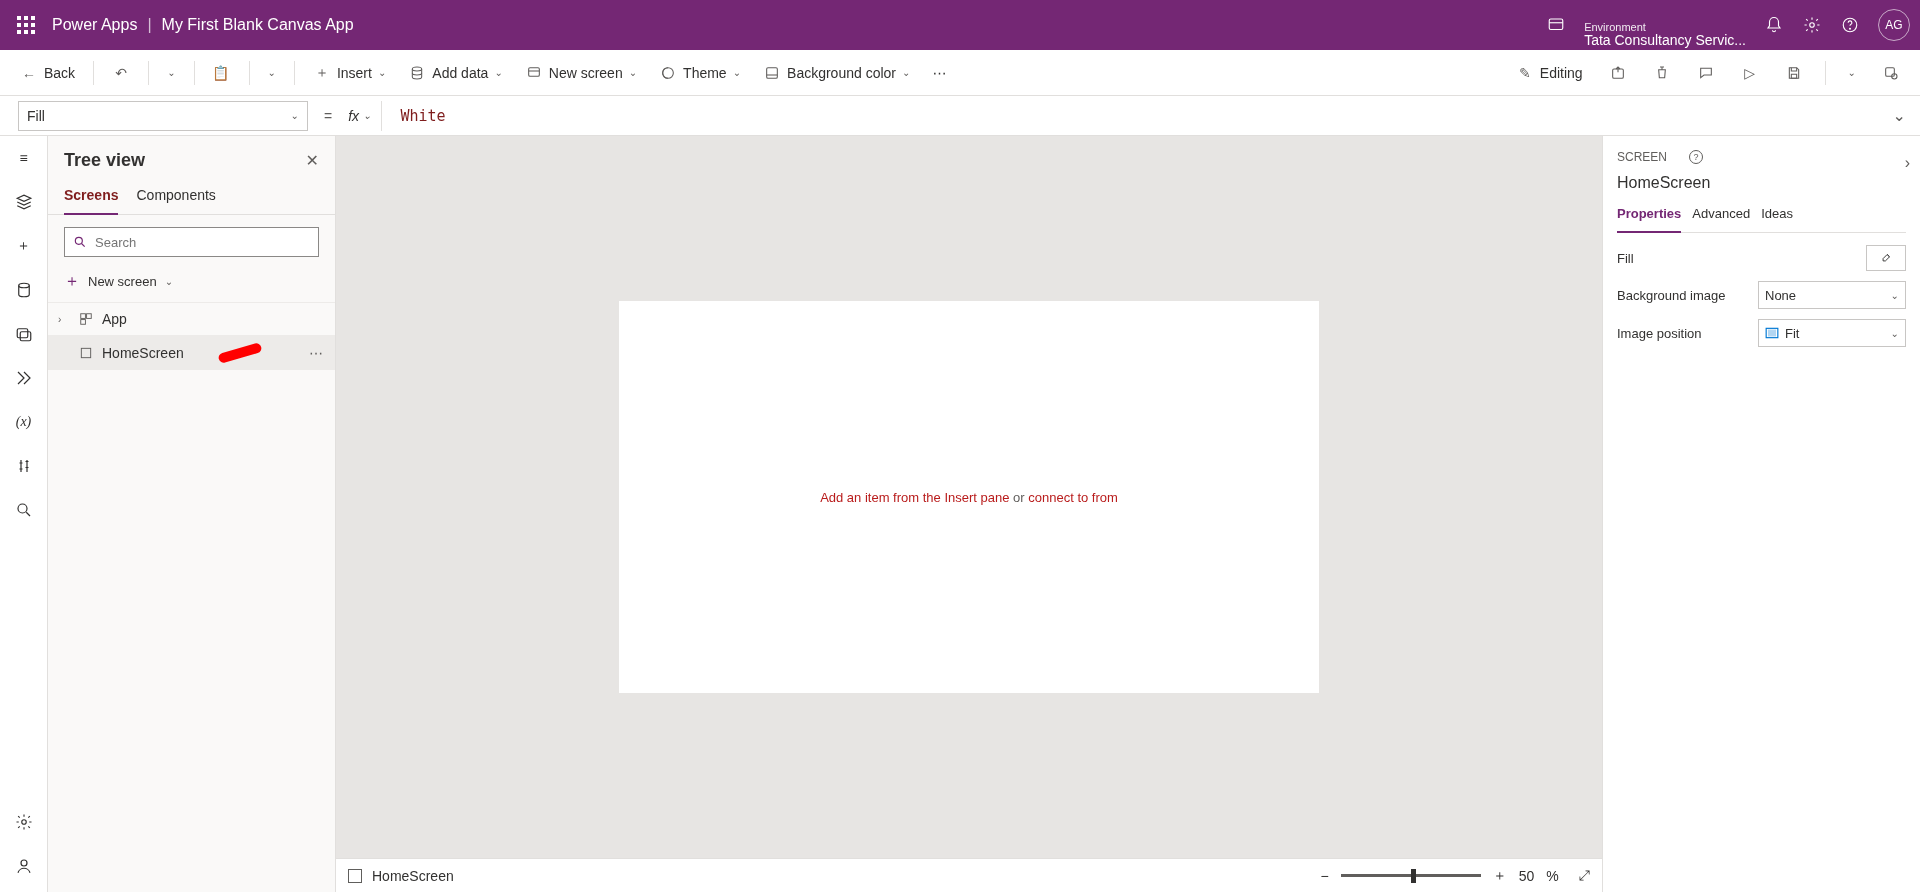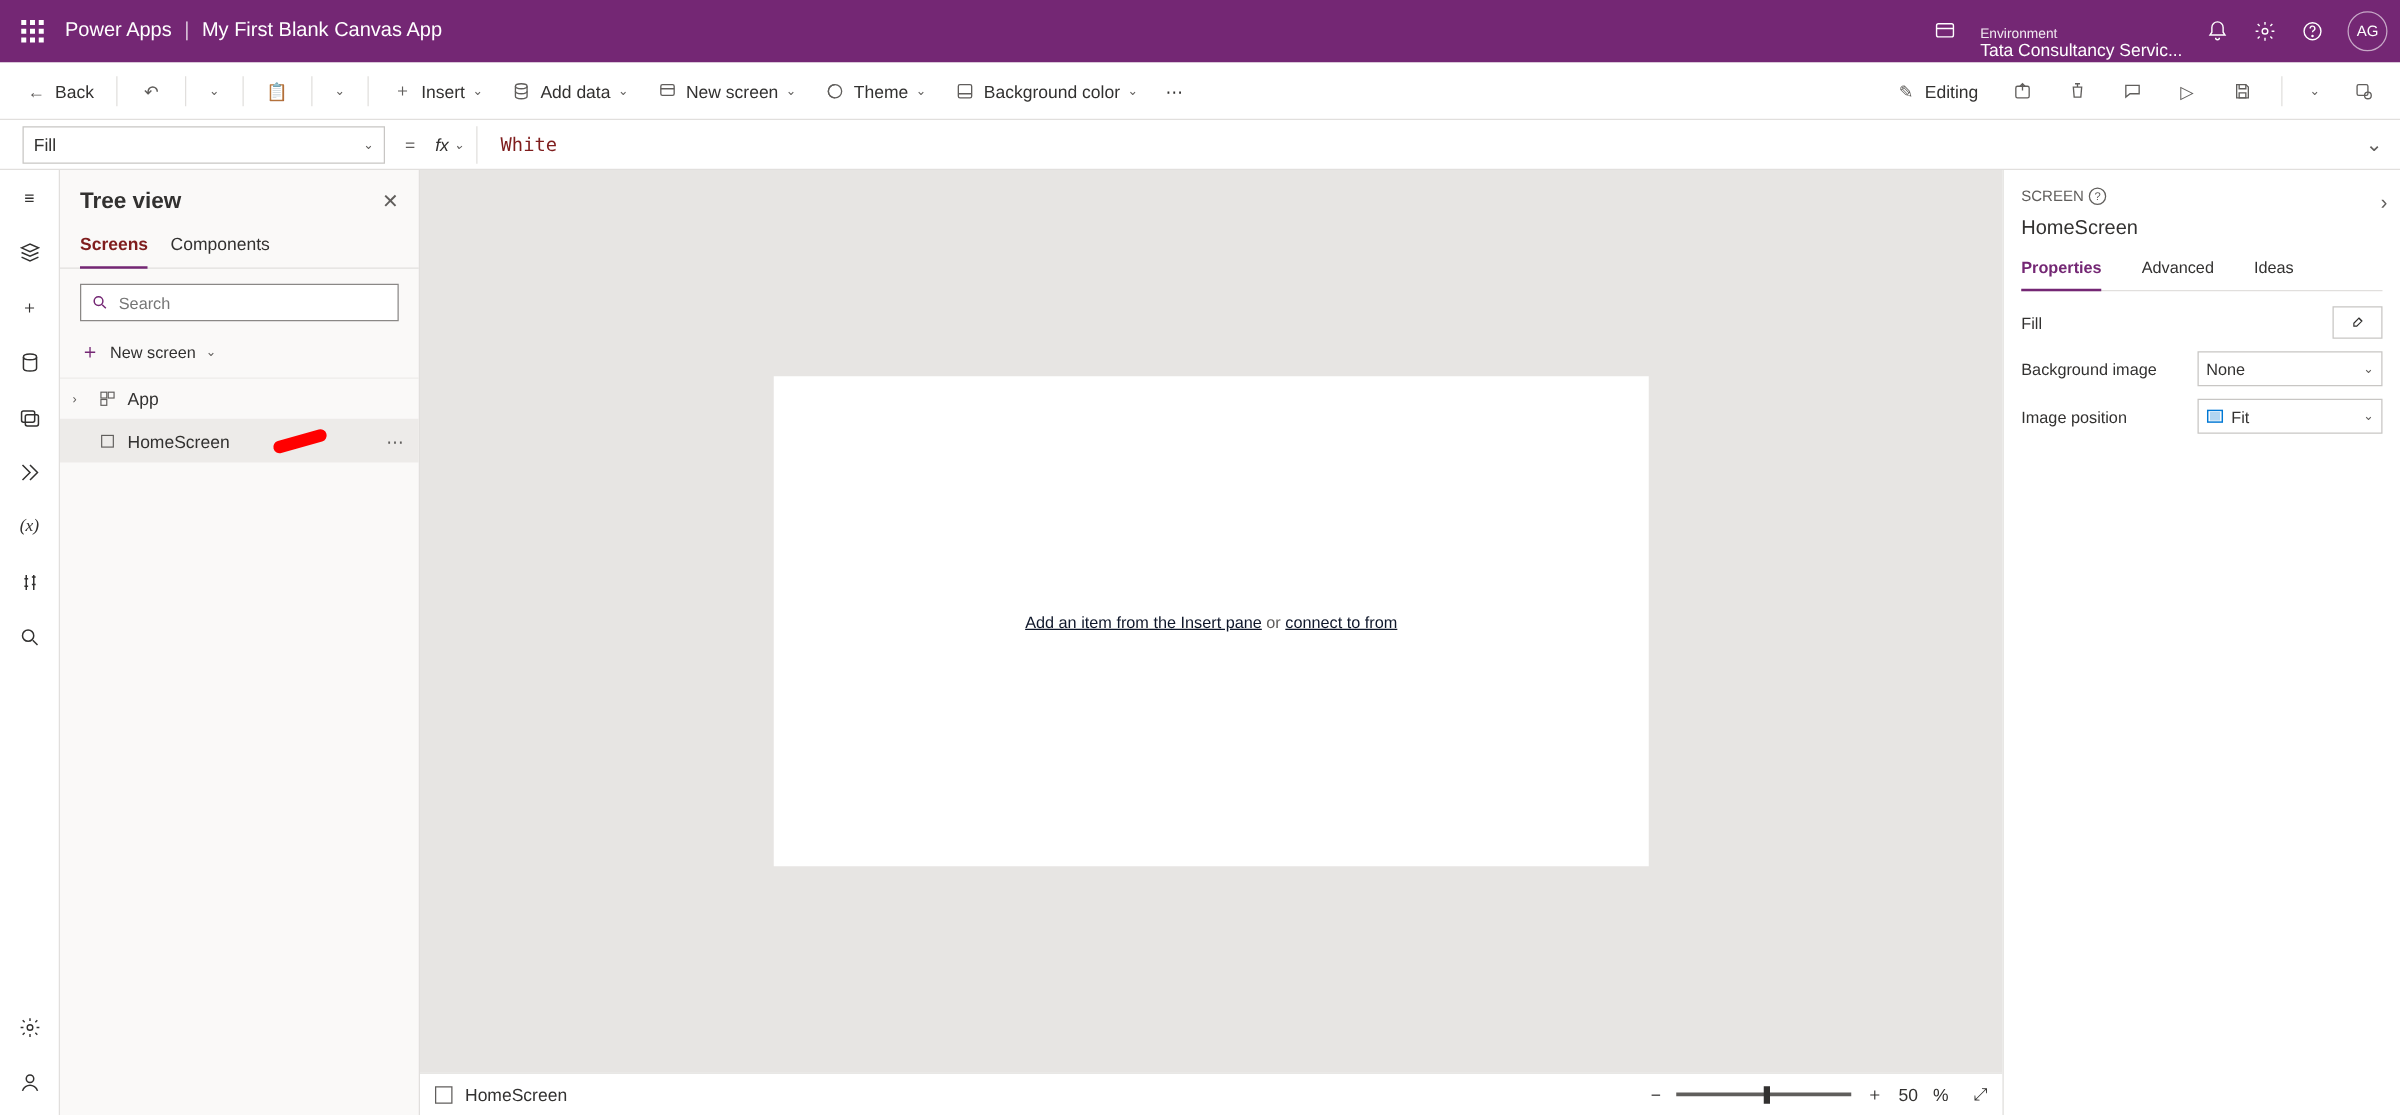--- a/index.html
+++ b/index.html
@@ -59,33 +59,33 @@
 .tree-row.selected { background: #edebe9; }
 .tree-row .expand { width: 12px; font-size: 10px; color: #605e5c; }
 .tree-row .glyph { width: 16px; height: 16px; display: flex; align-items: center; justify-content: center; color: #605e5c; }
 .tree-row .dots { margin-left: auto; font-size: 14px; color: #605e5c; letter-spacing: 2px; }
 .red-mark { width: 44px; height: 10px; background: red; border-radius: 6px; transform: rotate(-16deg); margin-left: 26px; }
 
 
 .canvas-wrap { flex: 1; position: relative; background: #e7e5e3; display: flex; flex-direction: column; }
 .canvas-stage { flex: 1; display: flex; align-items: center; justify-content: center; }
 .canvas { width: 700px; height: 392px; background: #fff; display: flex; align-items: center; justify-content: center; font-size: 13px; }
-.canvas .link { color: #0f172a; cursor: pointer; text-decoration: underline; }
+.canvas .link { color: #b91c1c; cursor: pointer; }
 .canvas .mid { color: #605e5c; }
 .canvas-footer { height: 34px; background: #fff; border-top: 1px solid #e1dfdd; display: flex; align-items: center; padding: 0 12px; gap: 10px; }
 .canvas-footer .sq { width: 14px; height: 14px; border: 1.5px solid #605e5c; }
 .zoom-controls { margin-left: auto; display: flex; align-items: center; gap: 12px; }
 .slider { width: 140px; height: 3px; background: #605e5c; position: relative; }
 .slider::after { content: ""; position: absolute; left: 50%; top: -5px; width: 5px; height: 14px; background: #323130; }
 
 
 .prop-panel { width: 318px; background: #fff; border-left: 1px solid #e1dfdd; padding: 14px 14px 0 14px; position: relative; }
-.prop-kind { font-size: 12px; color: #605e5c; display: flex; align-items: center; gap: 4px; }
+.prop-kind { font-size: 12px; color: #605e5c; display: flex; align-items: center; gap: 22px; }
 .prop-name { font-size: 16px; margin-top: 10px; }
-.prop-tabs { display: flex; gap: 32px; margin-top: 14px; border-bottom: 1px solid #e1dfdd; }
+.prop-tabs { display: flex; gap: 11px; margin-top: 14px; border-bottom: 1px solid #e1dfdd; }
 .prop-tab { padding-bottom: 10px; font-size: 13px; cursor: pointer; }
 .prop-tab.active { color: #742774; border-bottom: 2px solid #742774; margin-bottom: -1px; font-weight: 600; }
 .prop-rows { margin-top: 12px; display: flex; flex-direction: column; gap: 10px; }
 .prop-row { display: flex; align-items: center; justify-content: space-between; font-size: 13px; }
 .prop-dd-sm { width: 148px; height: 28px; border: 1px solid #c8c6c4; display: flex; align-items: center; justify-content: space-between; padding: 0 6px; font-size: 13px; background: #fff; }
 .fill-swatch { width: 40px; height: 26px; border: 1px solid #c8c6c4; display: flex; align-items: center; justify-content: center; }
 .right-chevron { position: absolute; top: 18px; right: 10px; font-size: 16px; color: #605e5c; }
 
 .q-circle { width: 14px; height: 14px; border: 1px solid #605e5c; border-radius: 50%; display: inline-flex; align-items: center; justify-content: center; font-size: 9px; }
 

